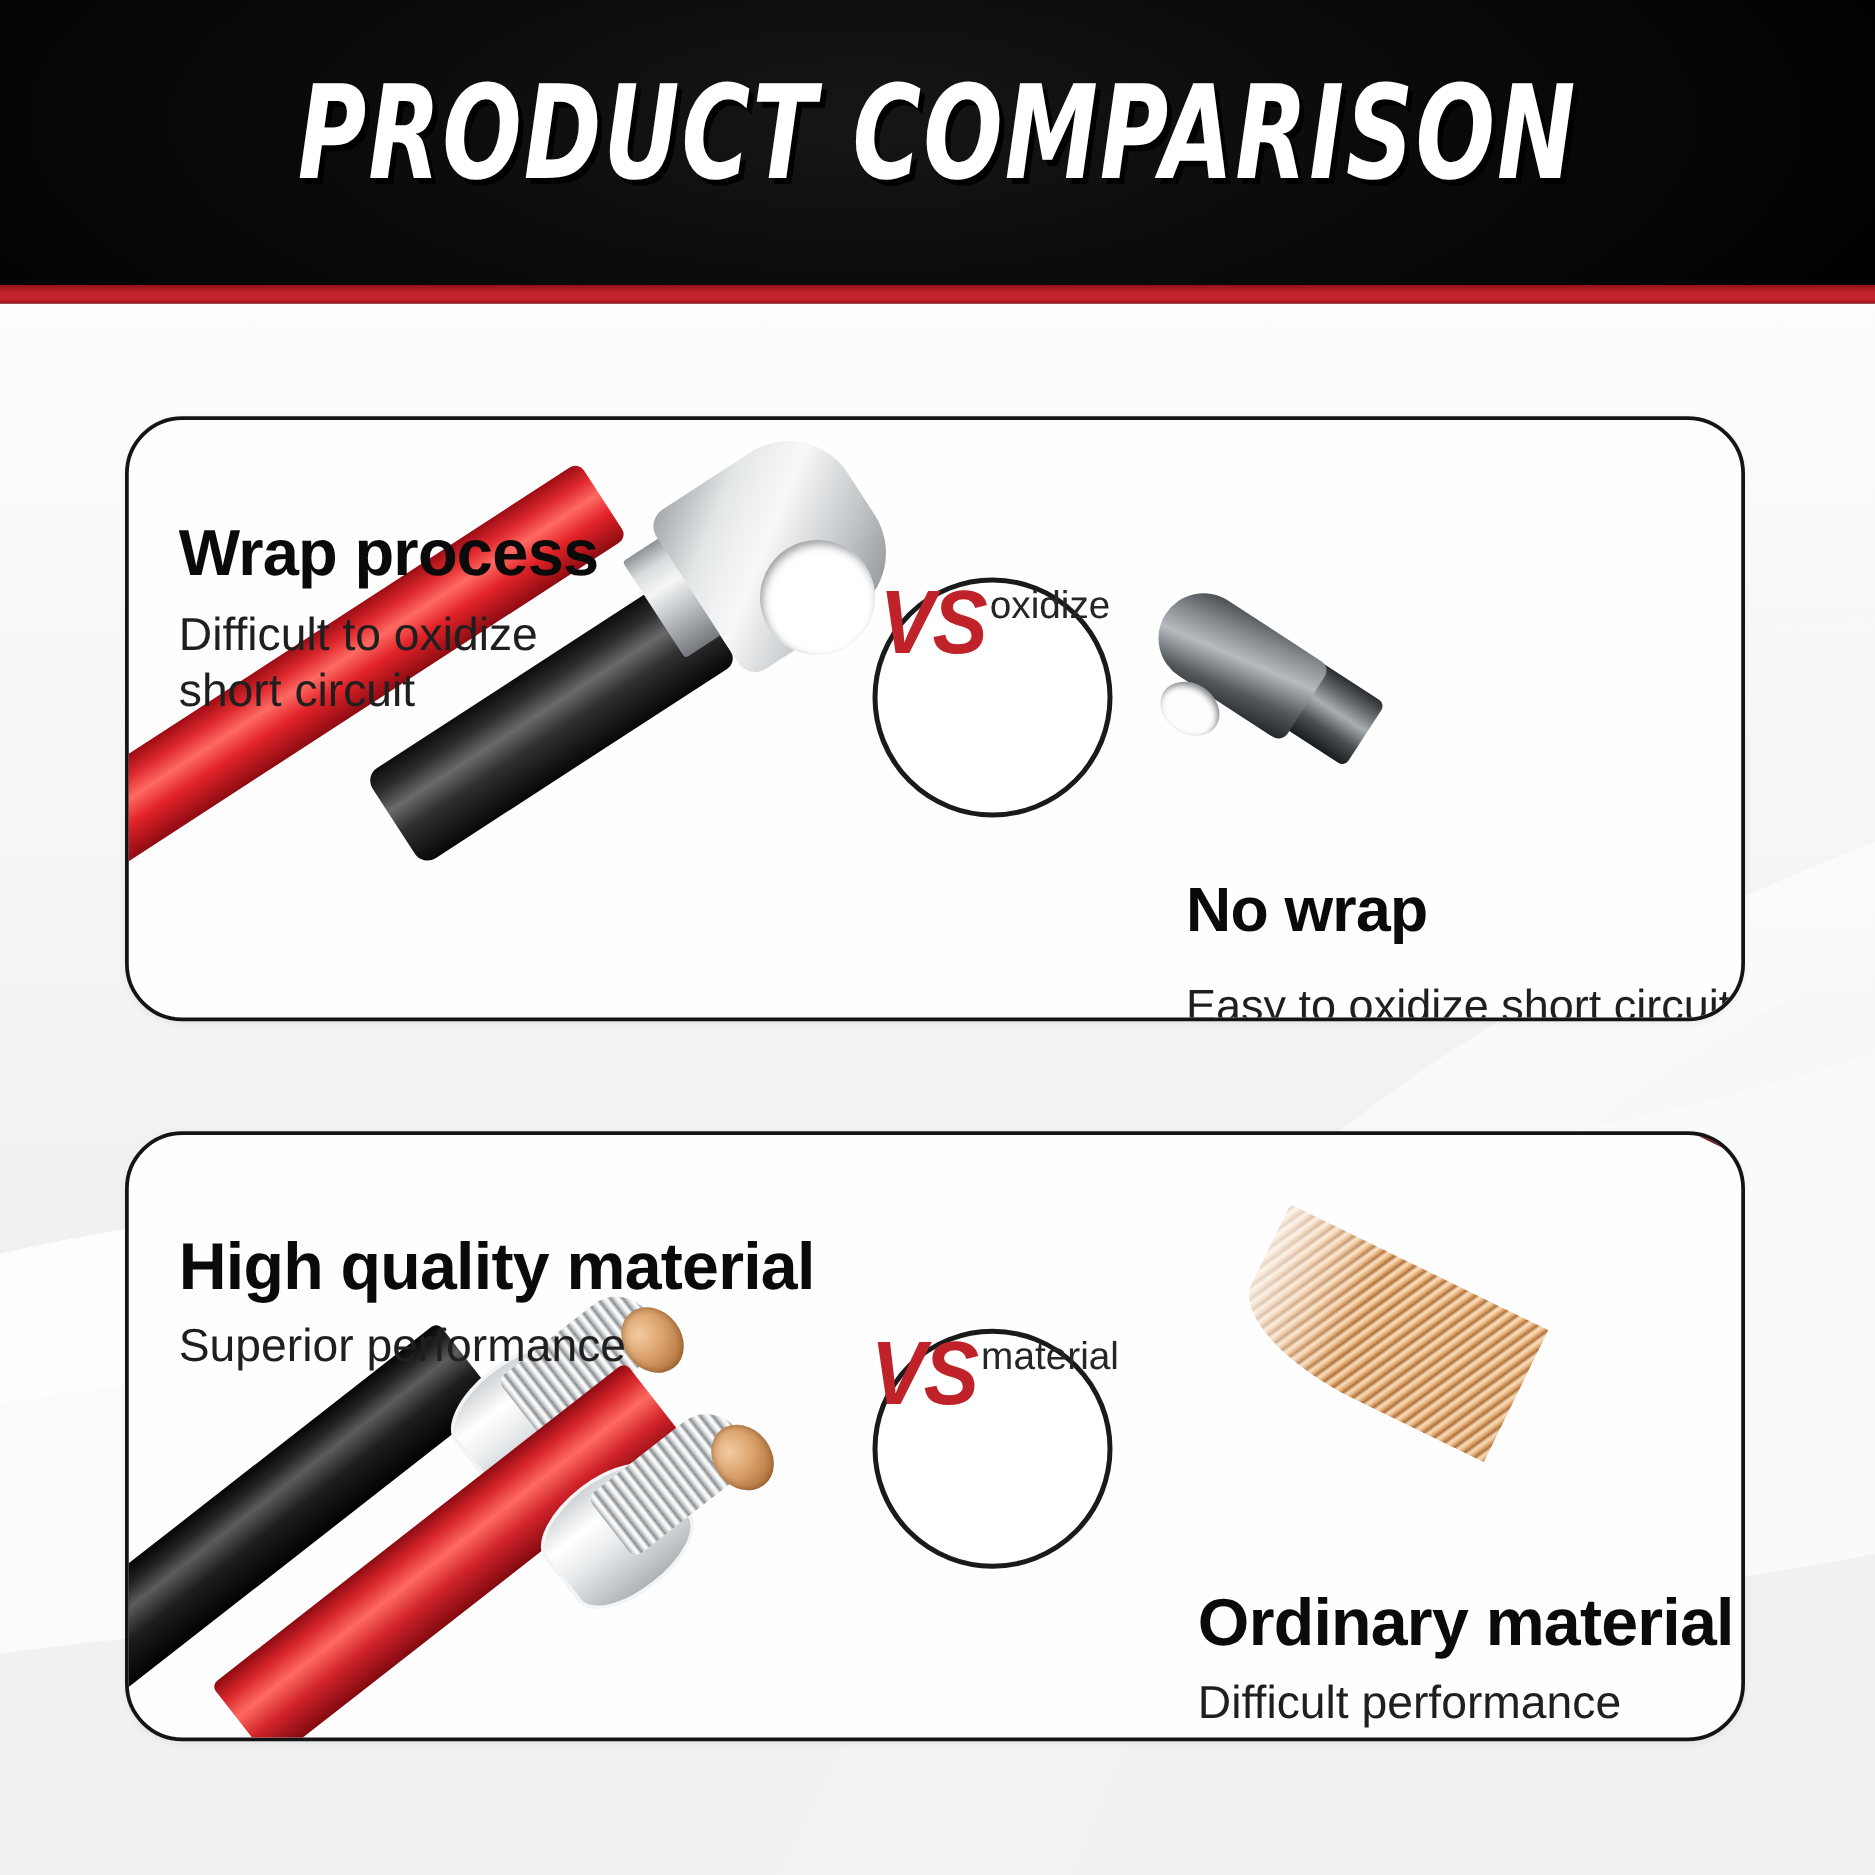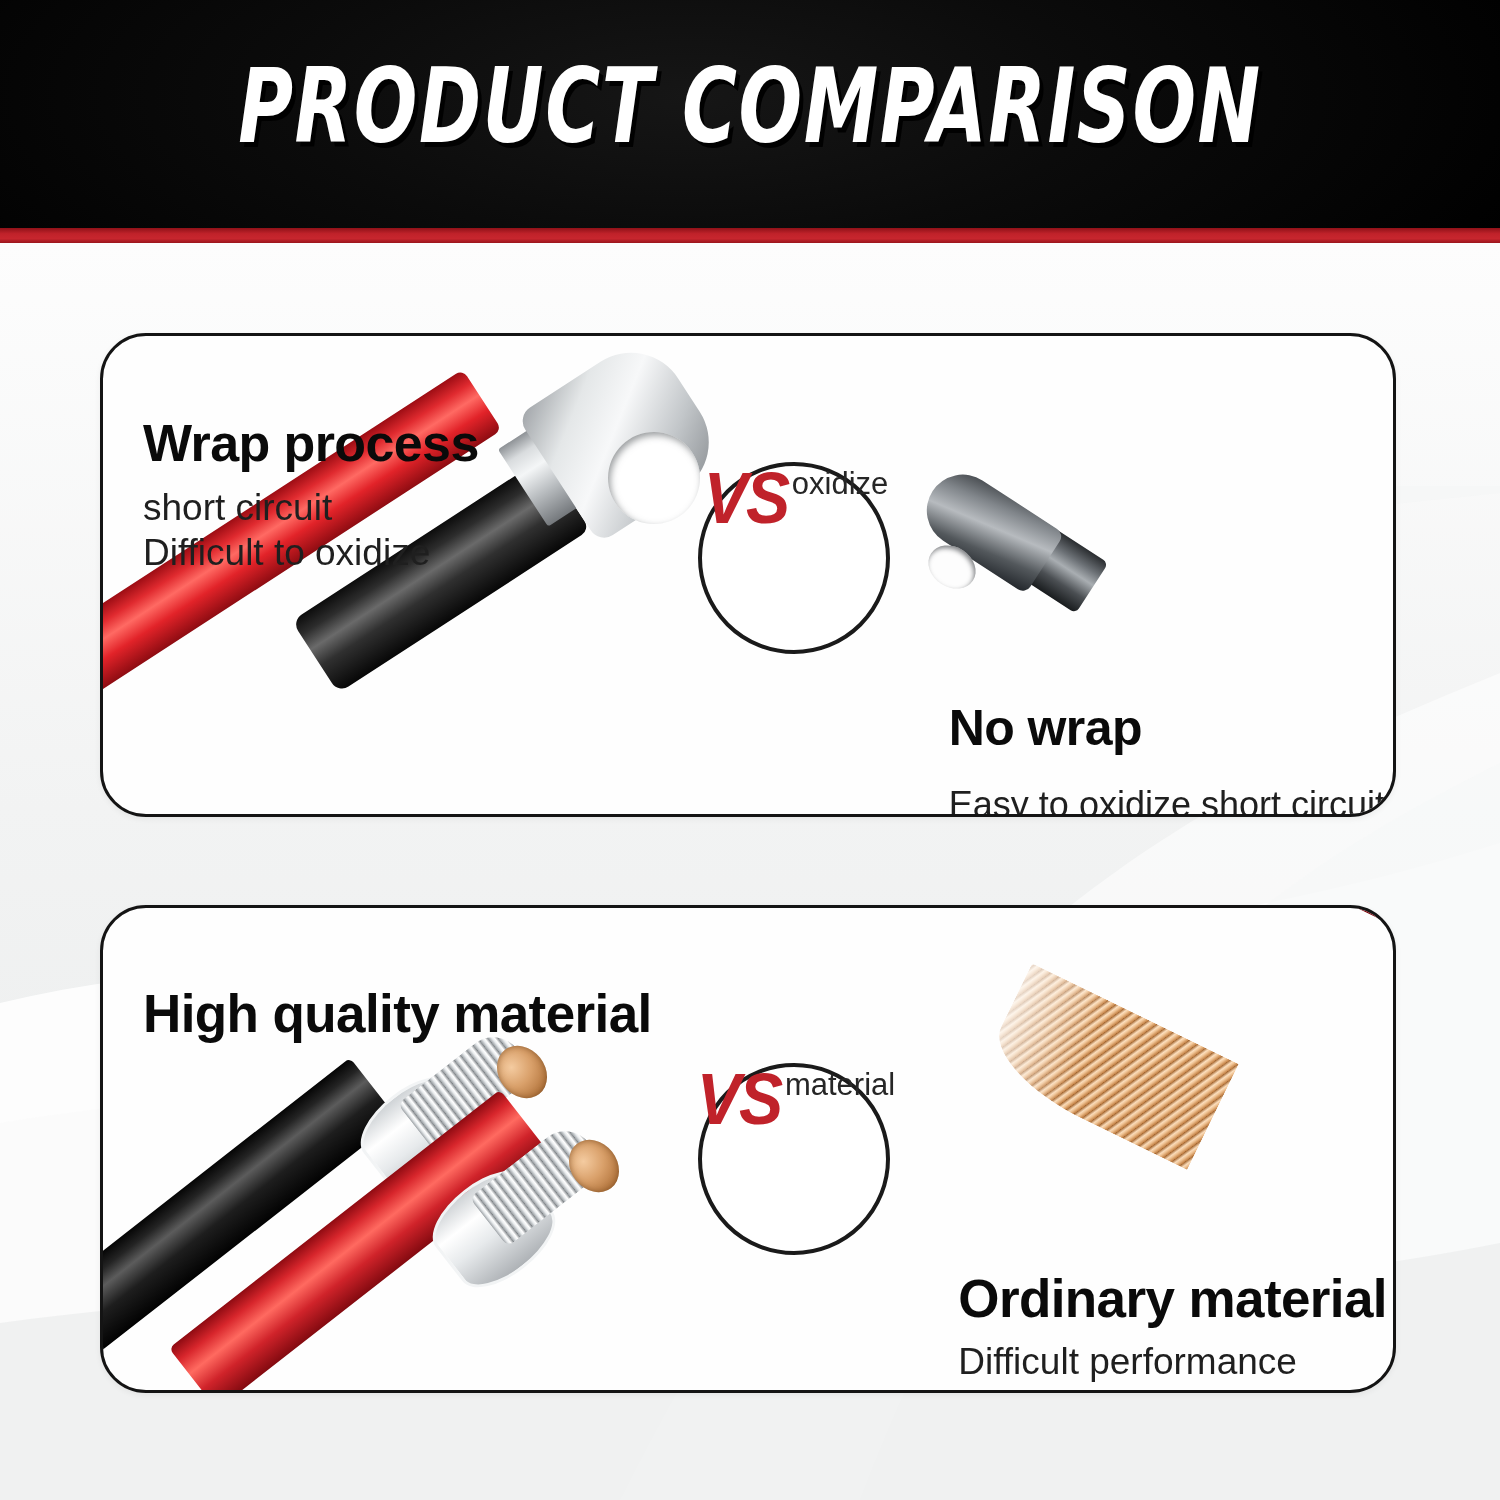--- a/index.html
+++ b/index.html
@@ -308,22 +308,22 @@
       <div class="art p1-lug-pad"></div>
       <div class="art p1-lug-hole"></div>
 
       <div class="art p1r-crimp"></div>
       <div class="art p1r-pad"></div>
       <div class="art p1r-hole"></div>
 
       <div class="text-left-1">
         <div class="title-lg">Wrap process</div>
         <div class="sub-lg">
+          <div>Difficult to oxidize</div>
           <div>short circuit</div>
-          <div>Difficult to oxidize</div>
         </div>
       </div>
 
       <div class="text-right-1">
         <div class="title-lg">No wrap</div>
         <div class="sub-lg">Easy to oxidize short circuit</div>
       </div>
 
     </div>
   </div>
@@ -344,20 +344,21 @@
       <div class="art p2-cable p2-red-cable"></div>
       <div class="art p2-sheath" style="left:334px; top:272px;"></div>
       <div class="art p2-strands" style="left:372px; top:244px;"></div>
       <div class="art p2-core" style="left:468px; top:230px;"></div>
 
       <div class="art p2r-jacket"></div>
       <div class="art p2r-copper" style="left:880px; top:150px;"></div>
 
       <div class="text-left-2">
         <div class="title-lg">High quality material</div>
+        <div class="sub-lg">Superior performance</div>
       </div>
 
       <div class="text-right-2">
         <div class="title-lg">Ordinary material</div>
         <div class="sub-lg">Difficult performance</div>
       </div>
 
     </div>
   </div>
 

